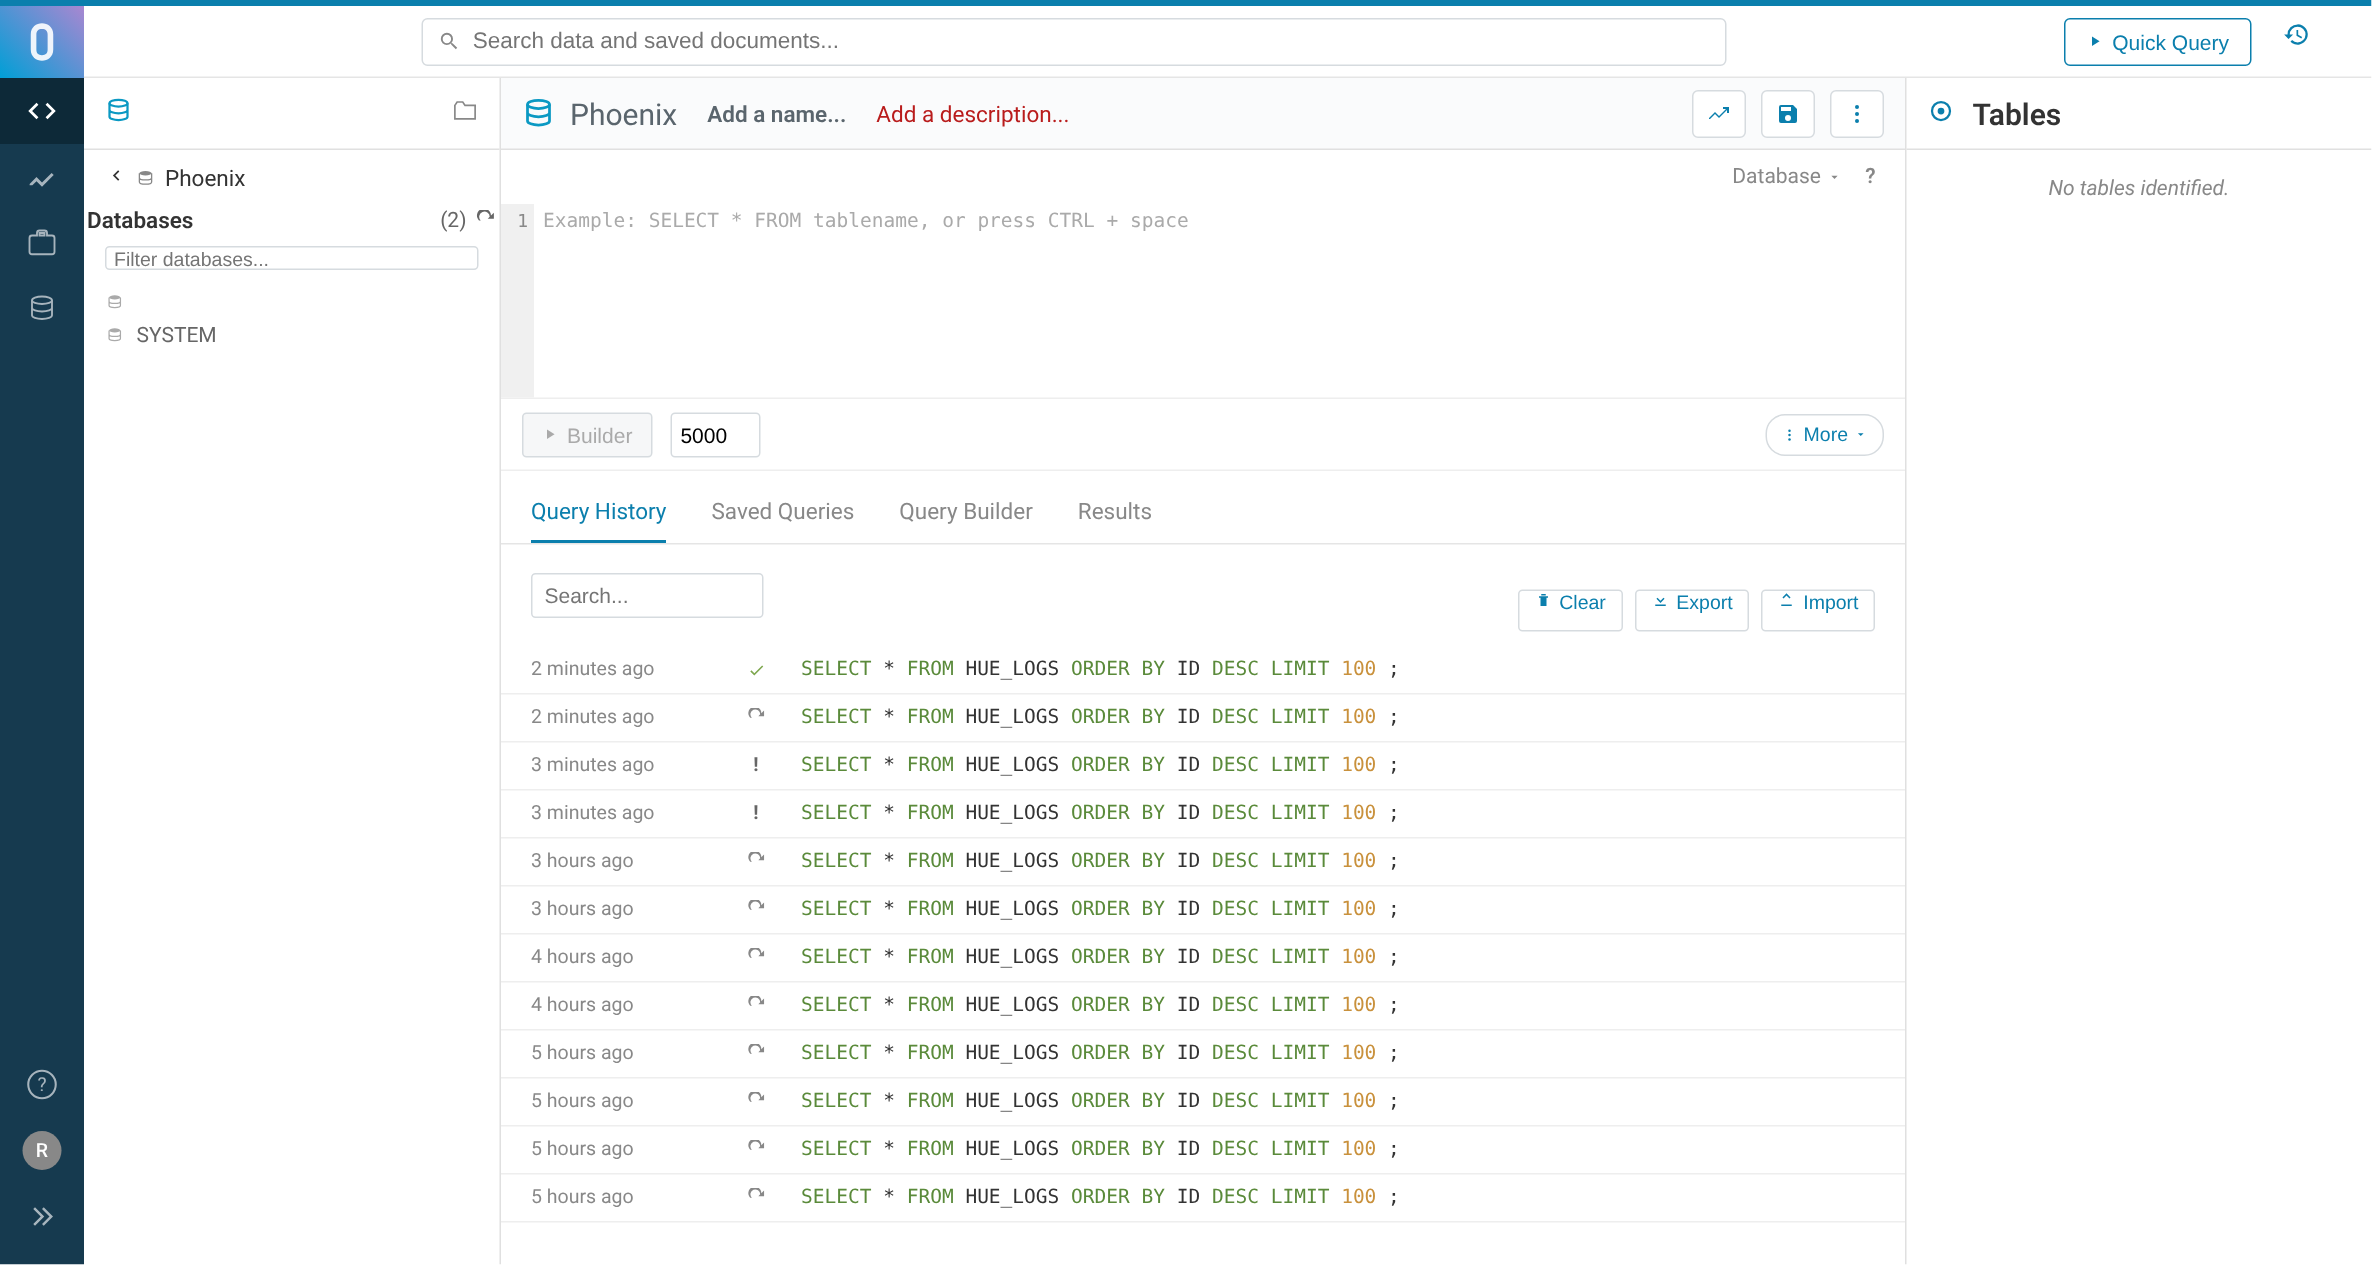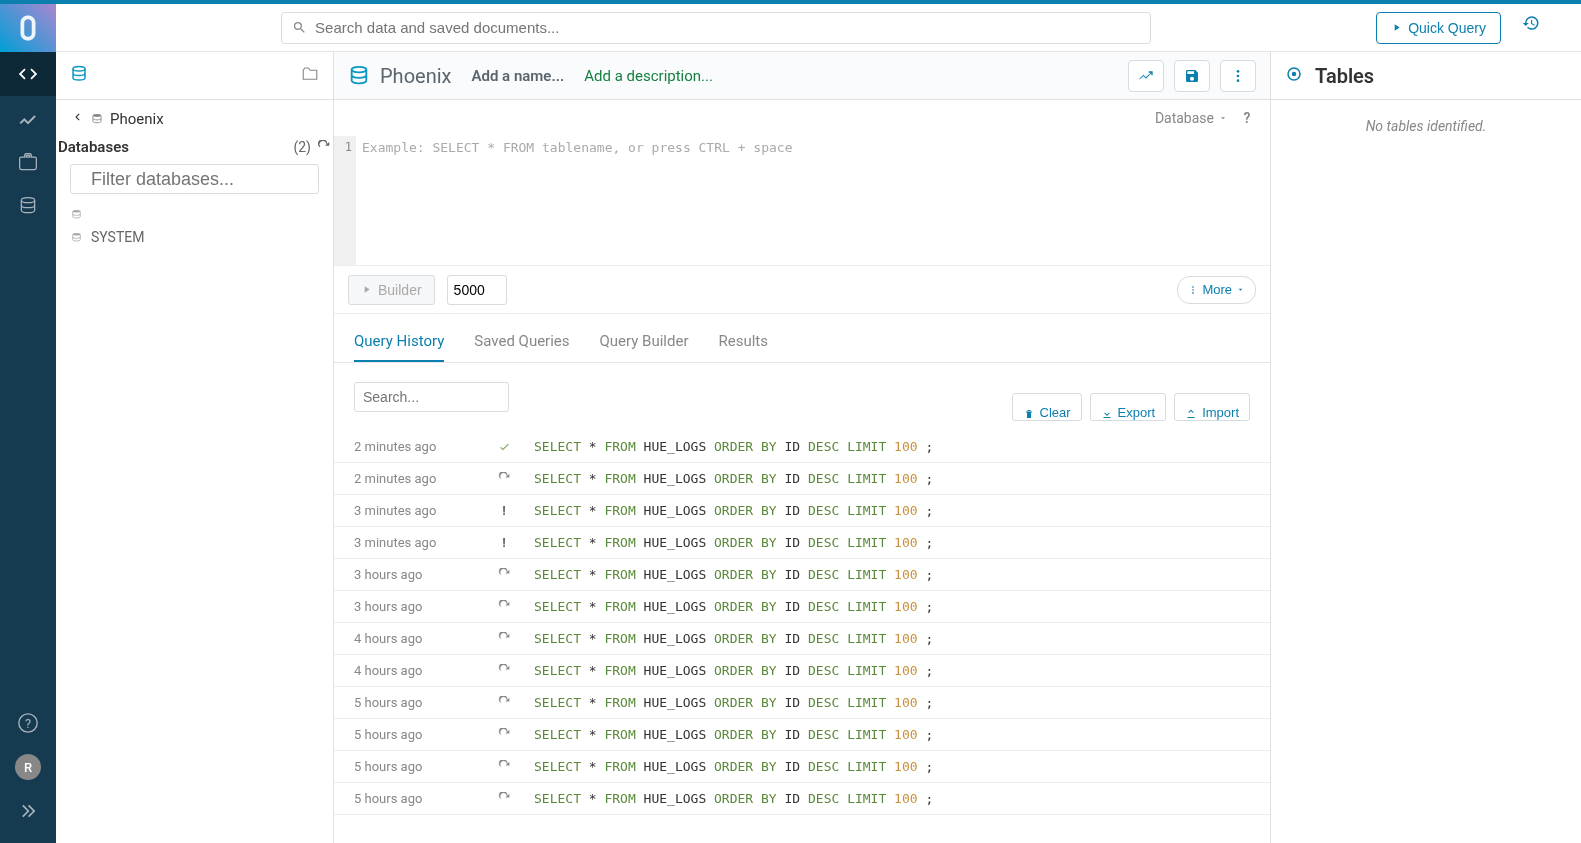--- a/index.html
+++ b/index.html
@@ -27,30 +27,30 @@
 .side-panel { width: 278px; border-right: 1px solid #e0e0e0; display: flex; flex-direction: column; }
 .side-head { height: 48px; border-bottom: 1px solid #e0e0e0; display: flex; align-items: center; justify-content: space-between; padding: 0 14px; }
 .side-head-left { color: #0b99c3; }
 .side-head-right { color: #888; }
 .side-breadcrumb { display: flex; align-items: center; gap: 6px; padding: 10px 14px 4px; font-size: 15px; color: #333; }
 .side-breadcrumb .chev { cursor: pointer; }
 .side-db-row { display: flex; align-items: center; justify-content: space-between; padding: 6px 2px 8px; }
 .side-db-label { font-weight: 600; color: #333; font-size: 15px; }
 .side-db-count { color: #666; font-size: 14px; display:flex; align-items:center; gap:6px;}
 .side-filter { margin: 0 14px 8px; }
-.side-filter input { width: 100%; height: 30px; border: 1px solid #d6dbdf; border-radius: 3px; padding: 0 20px; font-size: 18px; }
+.side-filter input { width: 100%; height: 16px; border: 1px solid #d6dbdf; border-radius: 3px; padding: 0 5px; font-size: 13px; }
 .side-list { padding: 2px 14px; }
 .side-list-item { display:flex; align-items:center; gap:8px; padding:4px 0; color:#666; font-size:14px; cursor:pointer; }
 
 .center { flex: 1; display: flex; flex-direction: column; border-right: 1px solid #e0e0e0; overflow:hidden; }
 .center-head { height: 48px; border-bottom: 1px solid #e0e0e0; display: flex; align-items: center; padding: 0 14px; gap: 20px; background:#fafbfc; }
 .center-title { display:flex; align-items:center; gap:10px; color:#0b7fad; font-size:20px; font-weight:400;}
 .center-title span { color:#5a656d; }
 .add-name { color:#5a656d; font-weight:600; font-size:15px; cursor:pointer;}
-.add-desc { color:#15803d; font-size:15px; cursor:pointer;}
+.add-desc { color:#b91c1c; font-size:15px; cursor:pointer;}
 .center-head-right { margin-left:auto; display:flex; gap:10px; }
 .icon-btn { width:36px; height:32px; border:1px solid #d6dbdf; border-radius:4px; background:#fff; display:flex; align-items:center; justify-content:center; color:#0b7fad; cursor:pointer;}
 .center-subhead { height:36px; display:flex; align-items:center; justify-content:flex-end; padding: 0 14px; gap:10px; color:#888; font-size:14px;}
 .db-sel { display:flex; align-items:center; gap:4px; cursor:pointer; }
 .help-q { width:18px; text-align:center; font-weight:600; cursor:pointer;}
 
 .editor-area { display:flex; height:130px; border-bottom:1px solid #eee; }
 .gutter { width:22px; background:#f0f0f0; text-align:right; padding:4px 4px 0 0; font-family: Consolas, monospace; font-size:12px; color:#888; }
 .editor { flex:1; padding:4px 6px; font-family: Consolas, monospace; font-size:13px; color:#aaa; }
 
@@ -59,21 +59,21 @@
 .limit-input { width:60px; height:30px; border:1px solid #d6dbdf; border-radius:3px; padding:0 6px; font-size:14px;}
 .more-btn { margin-left:auto; height:28px; border:1px solid #d6dbdf; border-radius:13px; background:#fff; color:#0b7fad; padding:0 10px; display:flex; align-items:center; gap:4px; font-size:13px; cursor:pointer;}
 
 .tabs { display:flex; gap:30px; padding: 18px 20px 0; border-bottom:1px solid #e5e5e5; }
 .tab { padding-bottom:10px; cursor:pointer; color:#888; font-size:15px; }
 .tab.active { color:#0b7fad; border-bottom:2px solid #0b7fad; }
 
 .hist-tools { display:flex; align-items:center; padding:10px 20px; gap:10px;}
 .hist-search { width:155px; height:30px; border:1px solid #d6dbdf; border-radius:3px; padding:0 8px; font-size:14px;}
 .tool-btns { margin-left:auto; display:flex; gap:8px; }
-.tool-btn { height:28px; border:1px solid #d6dbdf; border-radius:3px; background:#fff; color:#0b7fad; padding:0 10px; display:flex; align-items:flex-end; gap:5px; font-size:13px; cursor:pointer;margin-top:20px;}
+.tool-btn { height:28px; border:1px solid #d6dbdf; border-radius:3px; background:#fff; color:#0b7fad; padding:0 10px; display:flex; align-items:flex-start; gap:5px; font-size:13px; cursor:pointer;margin-top:20px;}
 
 .history-list { overflow-y:auto; flex:1; }
 .hist-row { display:flex; align-items:center; padding:8px 20px; border-bottom:1px solid #eee; font-size:13px;}
 .hist-time { width:120px; color:#888; }
 .hist-status { width:60px; display:flex; justify-content:center; color:#888;}
 .hist-sql { flex:1; font-family: Consolas, monospace; color:#333; }
 .kw { color:#5a8a3a; }
 .tbl { color:#333;text-align:right; }
 .num { color:#c9913c; }
 

